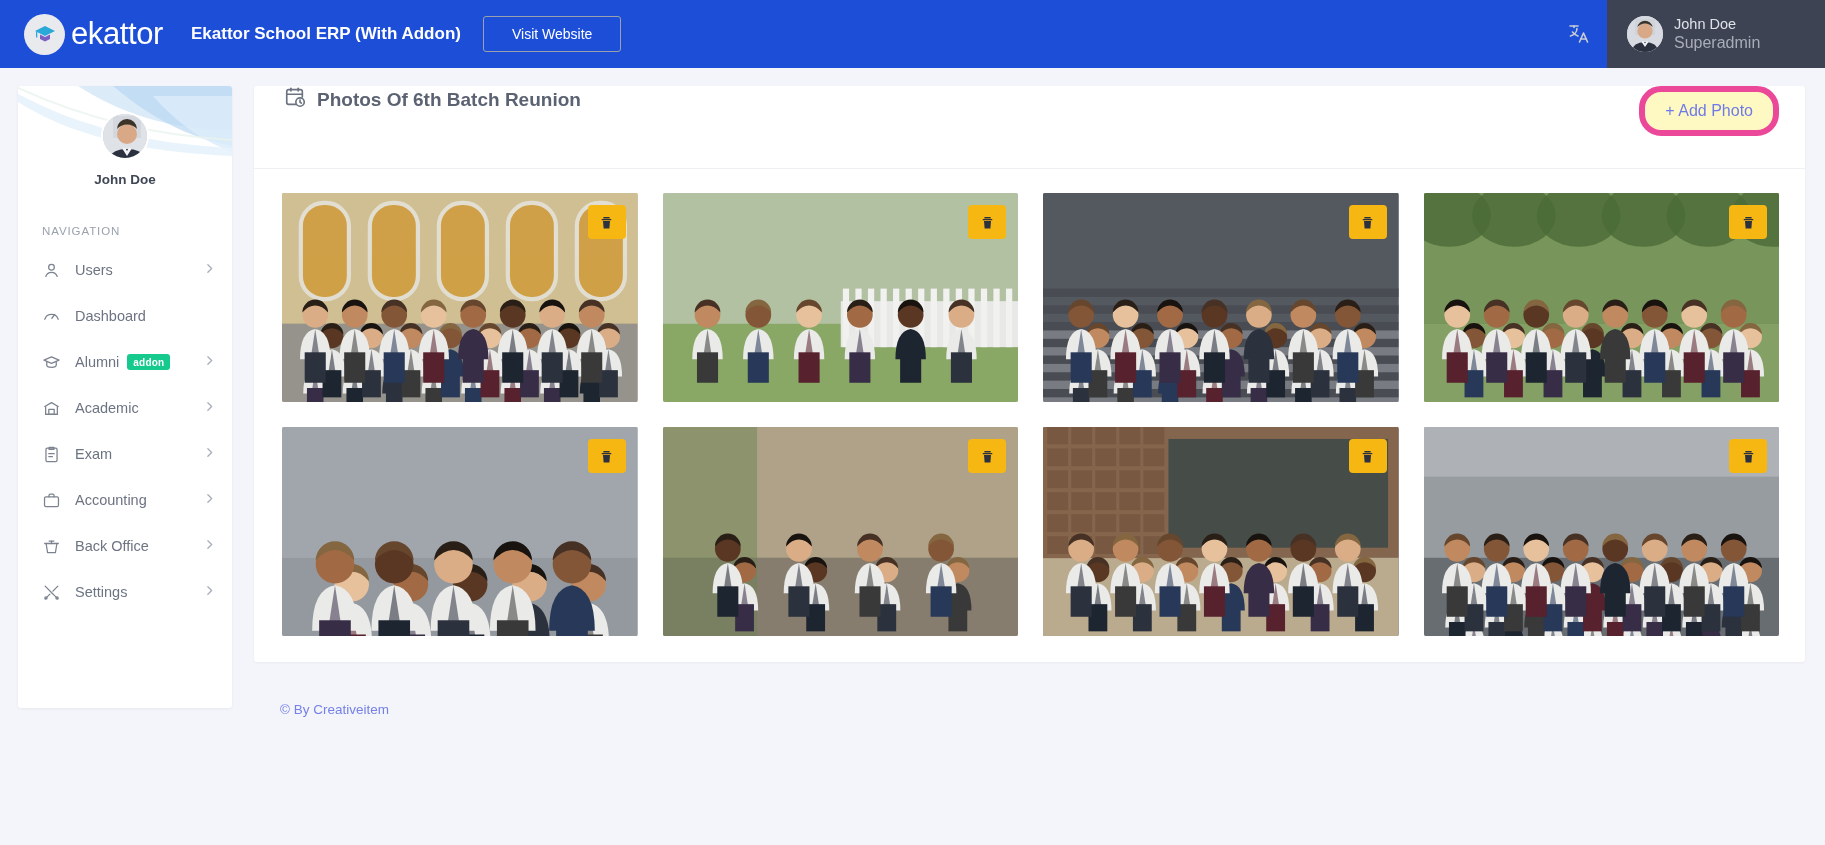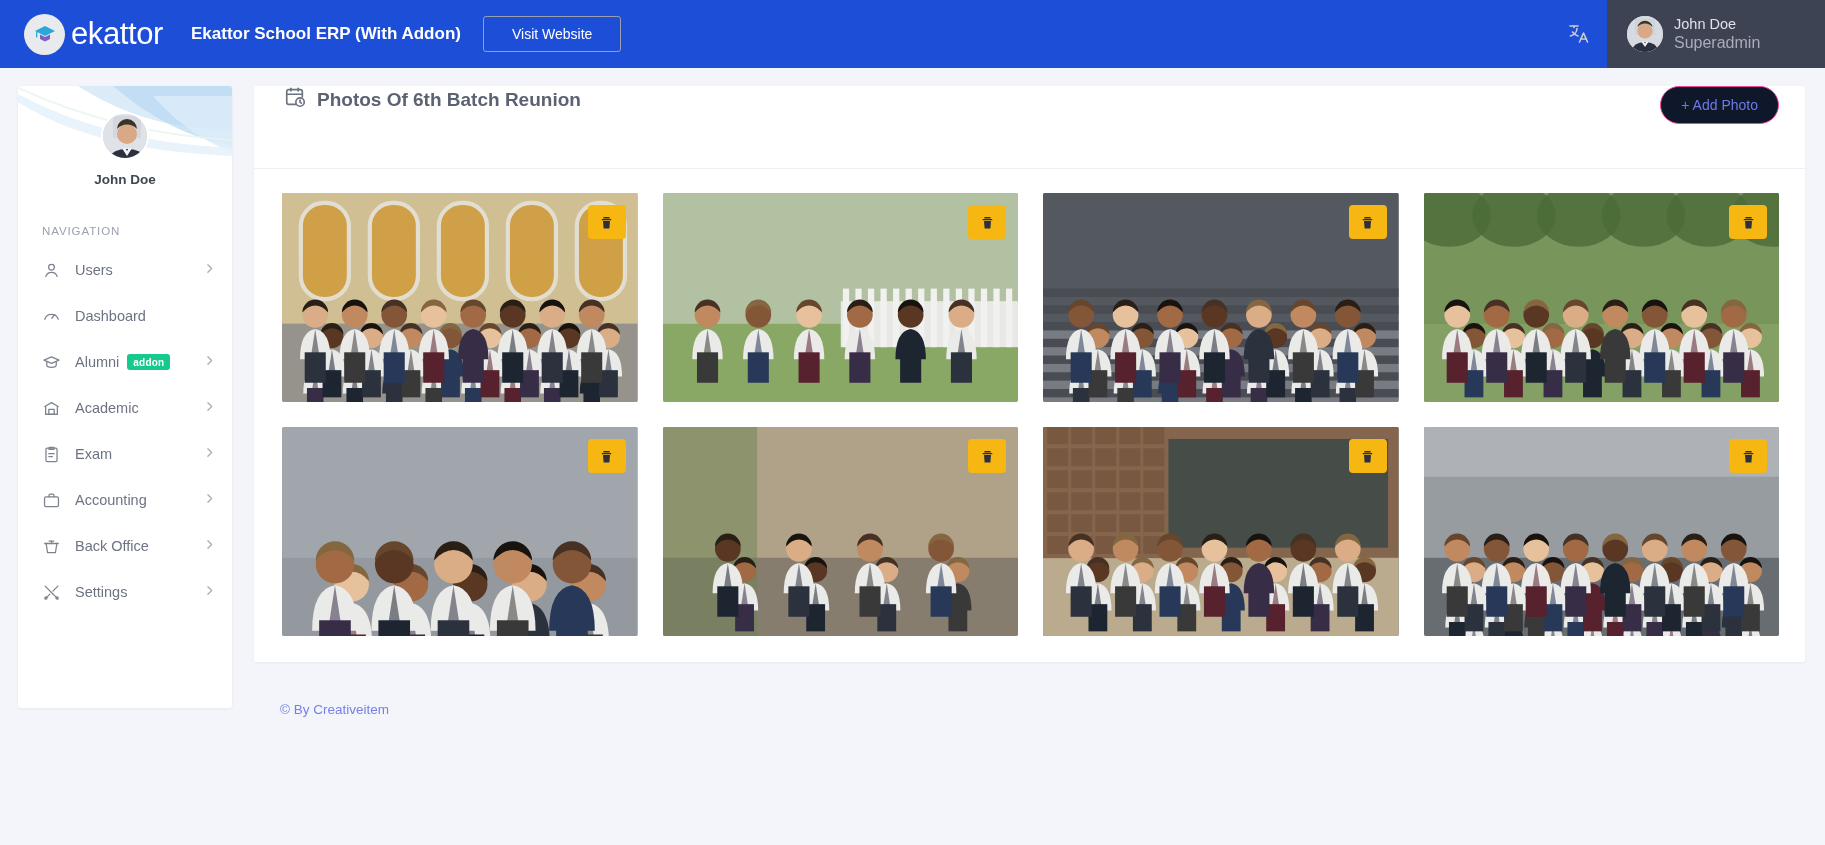--- a/index.html
+++ b/index.html
@@ -128,24 +128,24 @@
     display: flex; align-items: flex-start;
     padding: 0 26px 8px 30px;
     border-bottom: 1px solid #eef0f4;
   }
   .head-title {
     display: flex; align-items: center; gap: 11px;
     font-size: 19px; font-weight: bold; color: #5b6271;
   }
   .add-btn {
     margin-left: auto;
-    border: 1px solid #ec4899;
+    border: 6px solid #ec4899;
     color: #6f7ae8;
-    background: #0f172a;
-    font-size: 14px;
+    background: #fef9c3;
+    font-size: 16px;
     padding: 10px 20px;
     border-radius: 22px;
     cursor: pointer;
     font-family: "Liberation Sans", sans-serif;
     white-space: nowrap;
   }
   .gallery {
     padding: 24px 26px 26px 28px;
     display: grid;
     grid-template-columns: repeat(4, 1fr);

